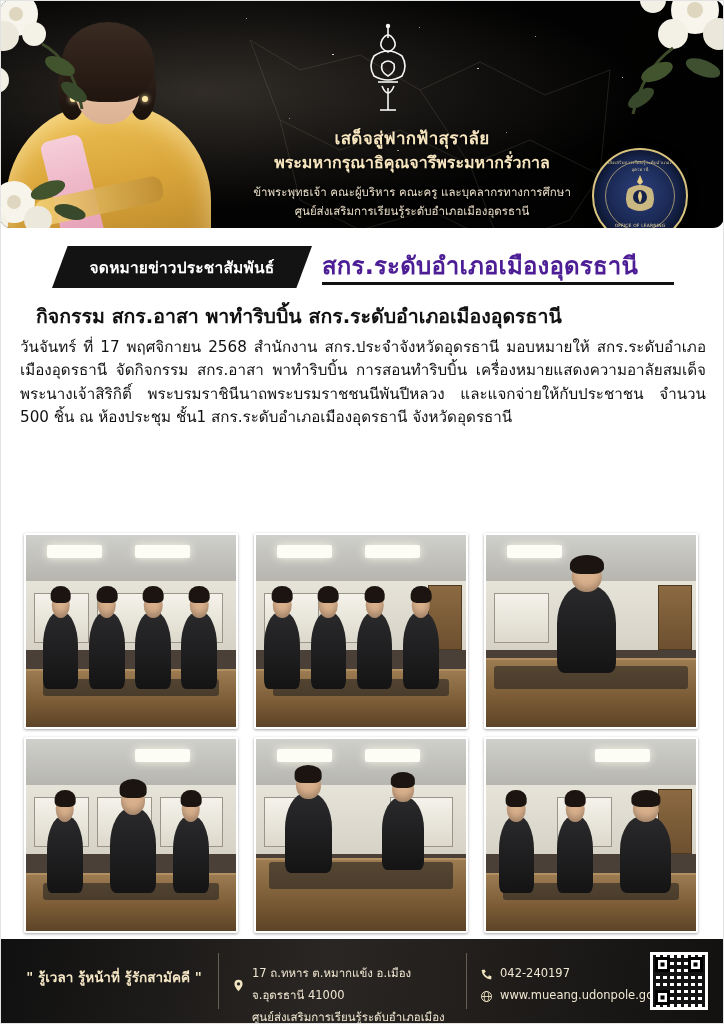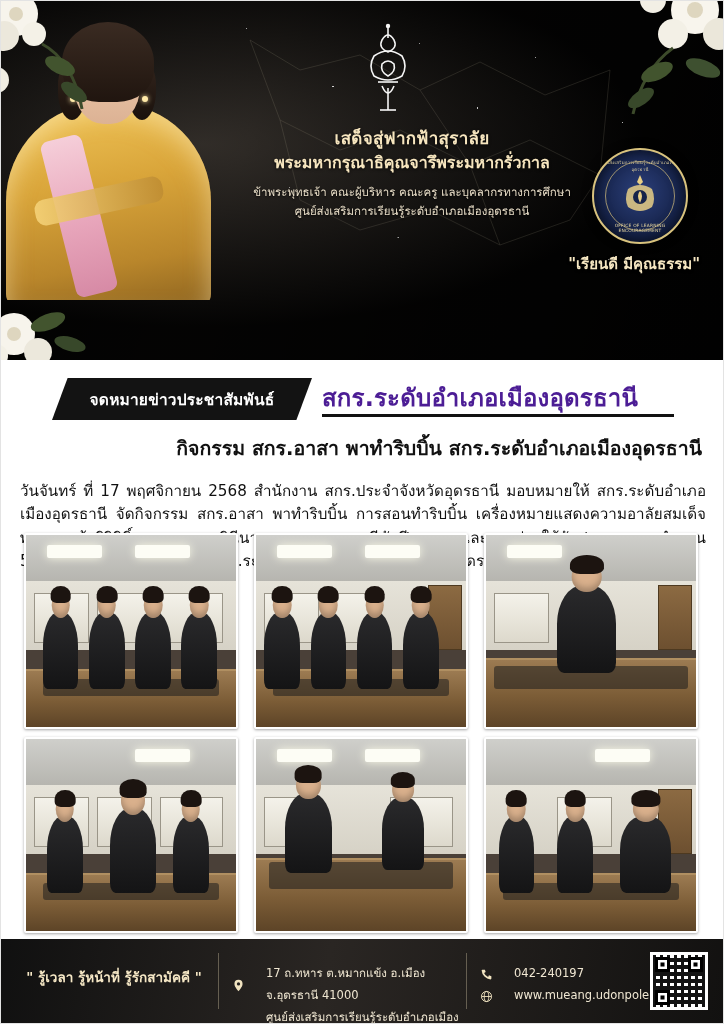--- a/index.html
+++ b/index.html
@@ -13,25 +13,26 @@
     position: relative;
     width: 724px; height: 1024px;
     background: #ffffff;
     overflow: hidden;
   }
 
   
   .banner {
     position: relative;
     width: 724px;
-    height: 360px;
+    height: 228px;
     background:
       radial-gradient(ellipse at 28% 40%, rgba(60,55,50,0.55) 0%, rgba(0,0,0,0.9) 60%),
       linear-gradient(110deg, #141210 0%, #26221e 35%, #171513 70%, #0a0908 100%);
     overflow: hidden;
+    border-radius: 11px;
   }
   
   .stars {
     position: absolute; inset: 0;
     background-image:
       radial-gradient(1.4px 1.4px at 20% 18%, rgba(255,255,255,0.85) 50%, transparent 51%),
       radial-gradient(1.2px 1.2px at 34% 8%, rgba(255,255,255,0.6) 50%, transparent 51%),
       radial-gradient(1.6px 1.6px at 46% 24%, rgba(255,255,255,0.8) 50%, transparent 51%),
       radial-gradient(1.1px 1.1px at 58% 12%, rgba(255,255,255,0.55) 50%, transparent 51%),
       radial-gradient(1.5px 1.5px at 66% 30%, rgba(255,255,255,0.75) 50%, transparent 51%),
@@ -225,26 +226,26 @@
   }
   .title-rule {
     position: absolute;
     left: 322px; top: 54px;
     width: 352px; height: 3px;
     background: #111;
   }
 
   
   .headline {
-    margin: 6px 22px 18px 36px;
+    margin: 6px 22px 6px 36px;
     font-size: 19.5px;
     font-weight: 700;
     color: #111;
     line-height: 1.35;
-    text-align: right;
+    text-align: left;
   }
   .paragraph {
     margin: 4px 18px 0 20px;
     font-size: 15.2px;
     line-height: 1.52;
     color: #111;
     text-align: justify;
     text-justify: inter-word;
   }
 
@@ -358,21 +359,21 @@
     background: rgba(230,215,180,.35);
   }
   .footer-col {
     position: absolute;
     font-size: 11.5px;
     line-height: 1.9;
     color: #f0e7d2;
   }
   .f-addr { left: 232px; top: 24px; width: 230px; }
   .f-contact { left: 480px; top: 24px; width: 170px; }
-  .f-row { display: flex; align-items: center; gap: 21px; }
+  .f-row { display: flex; align-items: center; gap: 7px; }
   .f-icon {
     flex: 0 0 auto;
     width: 13px; height: 13px;
     display: inline-block;
   }
   .qr {
     position: absolute;
     right: 16px; top: 13px;
     width: 58px; height: 58px;
     background: #ffffff;

